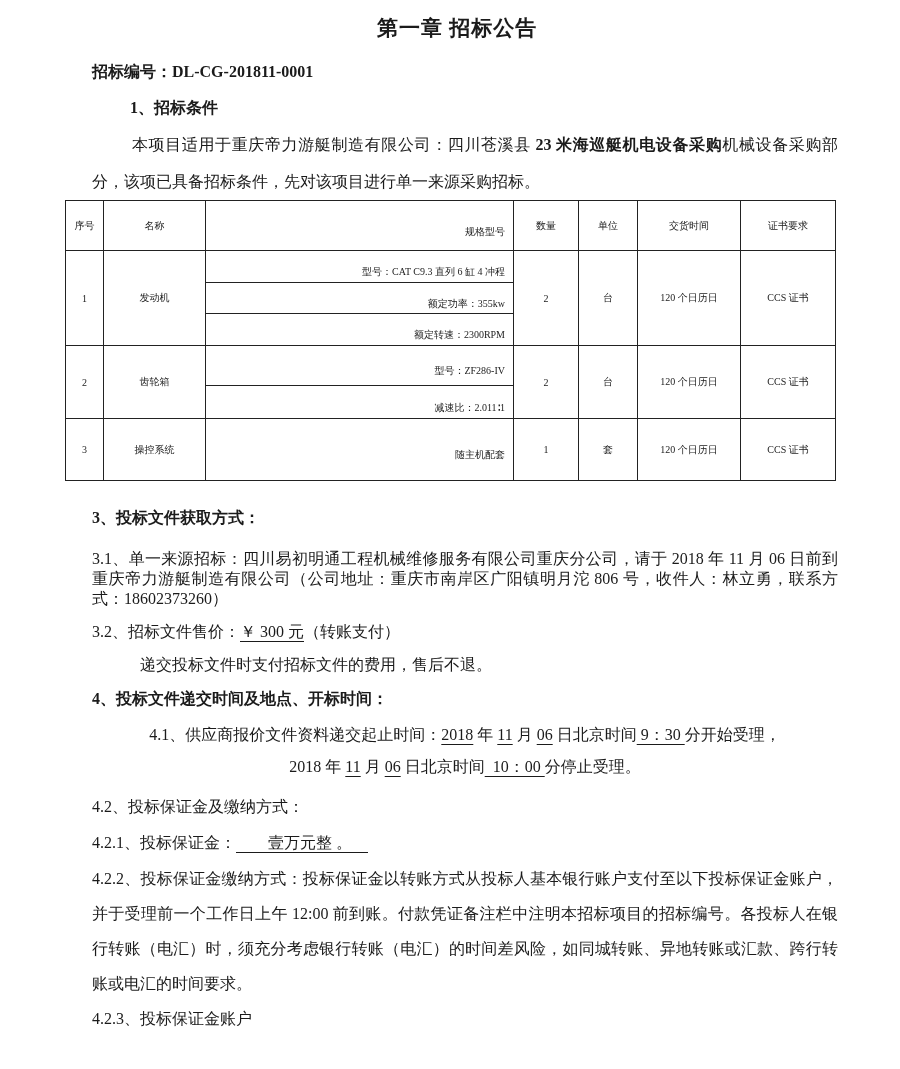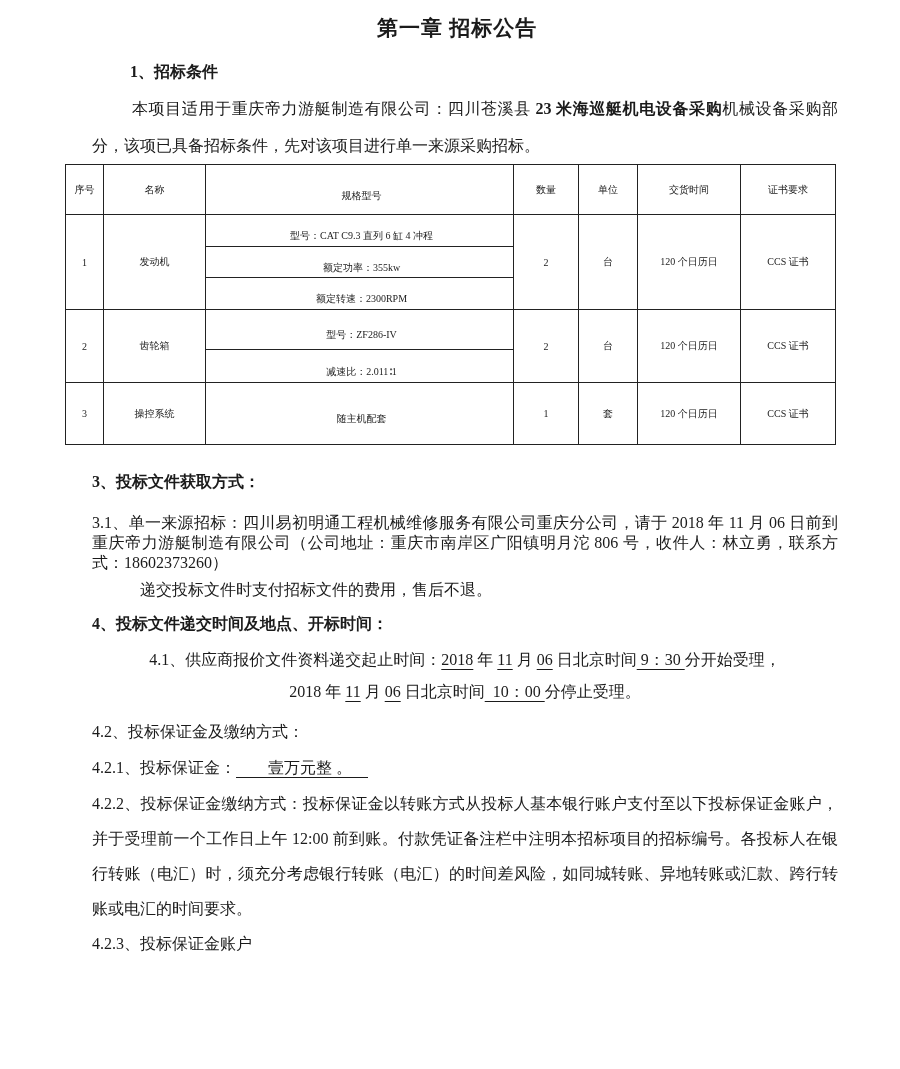--- a/index.html
+++ b/index.html
@@ -25,21 +25,21 @@
   .scope-table{
     border-collapse:collapse;table-layout:fixed;
     width:770px;margin-left:-27px;
   }
   .scope-table th,.scope-table td{
     border:1px solid #222;font-weight:normal;font-size:10px;
     text-align:center;vertical-align:middle;padding:0;
     overflow:hidden;white-space:nowrap;
   }
   .scope-table th{line-height:21px;}
-  .scope-table .spec{text-align:center;padding:13px 8px 2px 12px;}
+  .scope-table .spec{text-align:right;padding:13px 8px 2px 12px;}
   .r-head{height:50px;}
   .r-32{height:32px;}
   .r-31{height:31px;}
   .r-40{height:40px;}
   .r-33{height:33px;}
   .r-62{height:62px;}
   .h-s3{margin-top:22px;line-height:30px;}
   .p31{margin-top:16px;line-height:20px;text-align:justify;}
   .p32{margin-top:6px;line-height:33px;}
   .fee-note{line-height:33px;text-indent:48px;}
@@ -48,20 +48,21 @@
   .p422{line-height:35px;text-align:justify;}
 </style>
 </head>
 <body>
 
 <div class="page">
 
   <p class="title">第一章 招标公告</p>
 
 
+  <p class="line bold"><span>招标编号：</span><span>DL-CG-201811-0001</span></p>
 
   <p class="line bold indent-a">1、招标条件</p>
 
   <p class="p-s1"><span>本项目适用于重庆帝力游艇制造有限公司：四川苍溪县 </span><b>23 米海巡艇机电设备采购</b><span>机械设备采购部分，该项已具备招标条件，先对该项目进行单一来源采购招标。</span></p>
 
 
   <table class="scope-table">
     <colgroup>
       <col style="width:38px">
         <col style="width:102px">
@@ -117,20 +118,21 @@
         <td>120 个日历日</td>
         <td>CCS 证书</td>
       </tr>
     </tbody>
   </table>
 
   <p class="line bold h-s3">3、投标文件获取方式：</p>
 
   <p class="p31">3.1、单一来源招标：四川易初明通工程机械维修服务有限公司重庆分公司，请于 2018 年 11 月 06 日前到重庆帝力游艇制造有限公司（公司地址：重庆市南岸区广阳镇明月沱 806 号，收件人：林立勇，联系方式：18602373260）</p>
 
+  <p class="p32"><span>3.2、招标文件售价：</span><span class="u">￥&nbsp;300&nbsp;元</span><span>（转账支付）</span></p>
 
   <p class="fee-note">递交投标文件时支付招标文件的费用，售后不退。</p>
 
   <p class="line bold h-s4">4、投标文件递交时间及地点、开标时间：</p>
 
   <p class="p41"><span>4.1、供应商报价文件资料递交起止时间：</span><span class="u">2018</span><span> 年 </span><span class="u">11</span><span> 月 </span><span class="u">06</span><span> 日北京时间</span><span class="u">&nbsp;9：30&nbsp;</span><span>分开始受理，</span><br><span>2018 年 </span><span class="u">11</span><span> 月 </span><span class="u">06</span><span> 日北京时间</span><span class="u">&nbsp;&nbsp;10：00&nbsp;</span><span>分停止受理。</span></p>
 
   <p class="line mt6">4.2、投标保证金及缴纳方式：</p>
 
   <p class="line"><span>4.2.1、投标保证金：</span><span class="u">　　壹万元整 。　</span></p>

